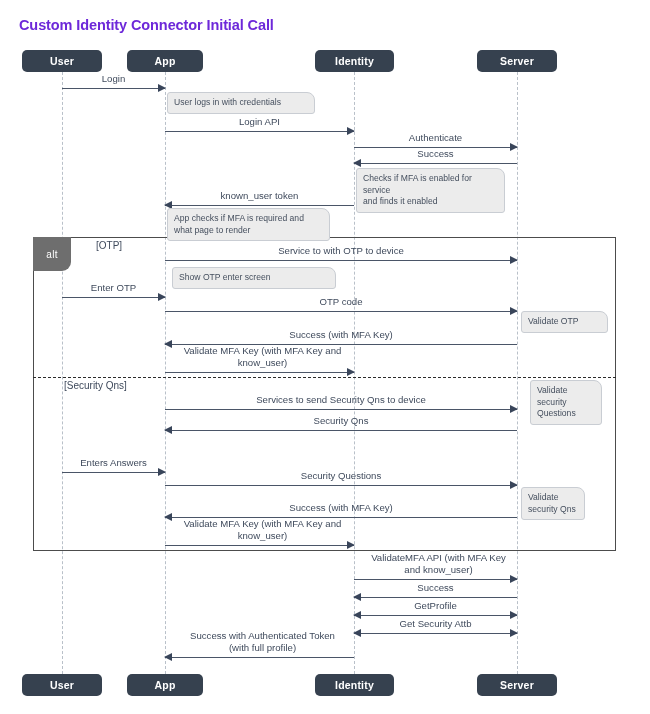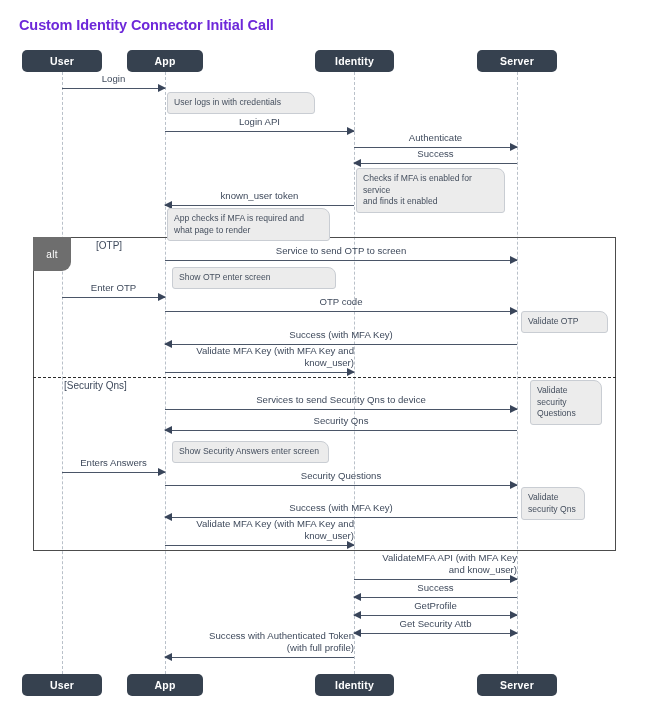--- a/index.html
+++ b/index.html
@@ -45,21 +45,21 @@
   .msg .head.right{right:-1px;border-left:8px solid #39455a;}
   .msg .head.left{left:-1px;border-right:8px solid #39455a;}
 
   .msg .label{
     position:absolute;left:0;right:0;
     text-align:center;
     font-size:9.6px;color:#3f4a5c;
     white-space:nowrap;line-height:12px;
   }
   .msg .label.above{bottom:3px;}
-  .msg .label.ml{text-align:right;white-space:pre-line;}
+  .msg .label.ml{text-align:center;white-space:pre-line;}
 
   
   .note{
     position:absolute;
     background:#ececec;border:1px solid #c9cdd3;
     border-radius:3px 8px 3px 3px;
     font-size:8.6px;color:#454f5e;line-height:11.5px;
     padding:4px 6px;box-sizing:border-box;
     white-space:pre-line;
   }
@@ -120,21 +120,21 @@
       <div class="label above">Success</div>
     </div>
     <div class="msg" style="left: 165px; width: 189px; top: 205px;">
       <div class="line"></div>
       <div class="head left"></div>
       <div class="label above">known_user token</div>
     </div>
     <div class="msg" style="left: 165px; width: 352px; top: 260px;">
       <div class="line"></div>
       <div class="head right"></div>
-      <div class="label above">Service to send OTP to screen</div>
+      <div class="label above">Service to with OTP to device</div>
     </div>
     <div class="msg" style="left: 62px; width: 103px; top: 297px;">
       <div class="line"></div>
       <div class="head right"></div>
       <div class="label above">Enter OTP</div>
     </div>
     <div class="msg" style="left: 165px; width: 352px; top: 311px;">
       <div class="line"></div>
       <div class="head right"></div>
       <div class="label above">OTP code</div>
@@ -212,21 +212,20 @@
     </div>
     <div class="note" style="left: 167px; top: 92px; width: 148px; min-height: 19px;">User logs in with credentials</div>
     <div class="note" style="left: 356px; top: 168px; width: 149px; min-height: 27px;">Checks if MFA is enabled for service
 and finds it enabled</div>
     <div class="note" style="left: 167px; top: 208px; width: 163px; min-height: 27px;">App checks if MFA is required and
 what page to render</div>
     <div class="note" style="left: 172px; top: 267px; width: 164px; min-height: 20px;">Show OTP enter screen</div>
     <div class="note" style="left: 521px; top: 311px; width: 87px; min-height: 21px;">Validate OTP</div>
     <div class="note" style="left: 521px; top: 380px; width: 72px; min-height: 27px; margin-left: 9px;">Validate security
 Questions</div>
-    <div class="note" style="left: 172px; top: 441px; width: 157px; min-height: 20px;">Show Security Answers enter screen</div>
     <div class="note" style="left: 521px; top: 487px; width: 64px; min-height: 21px;">Validate security Qns</div>
     <div class="participant" style="left: 22px; top: 50px; width: 80px;">User</div>
     <div class="participant" style="left: 127px; top: 50px; width: 76px;">App</div>
     <div class="participant" style="left: 315px; top: 50px; width: 79px;">Identity</div>
     <div class="participant" style="left: 477px; top: 50px; width: 80px;">Server</div>
     <div class="participant" style="left: 22px; top: 674px; width: 80px;">User</div>
     <div class="participant" style="left: 127px; top: 674px; width: 76px;">App</div>
     <div class="participant" style="left: 315px; top: 674px; width: 79px;">Identity</div>
     <div class="participant" style="left: 477px; top: 674px; width: 80px;">Server</div>
   </div>

